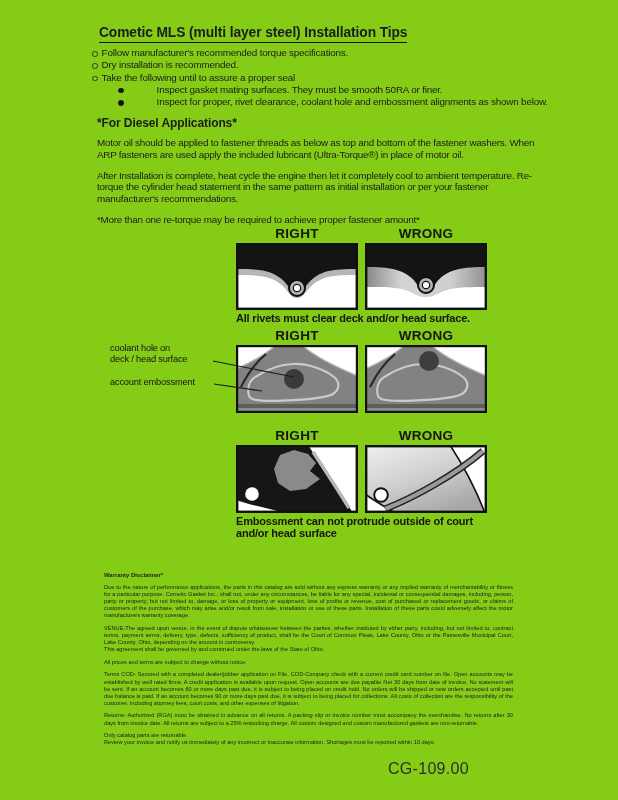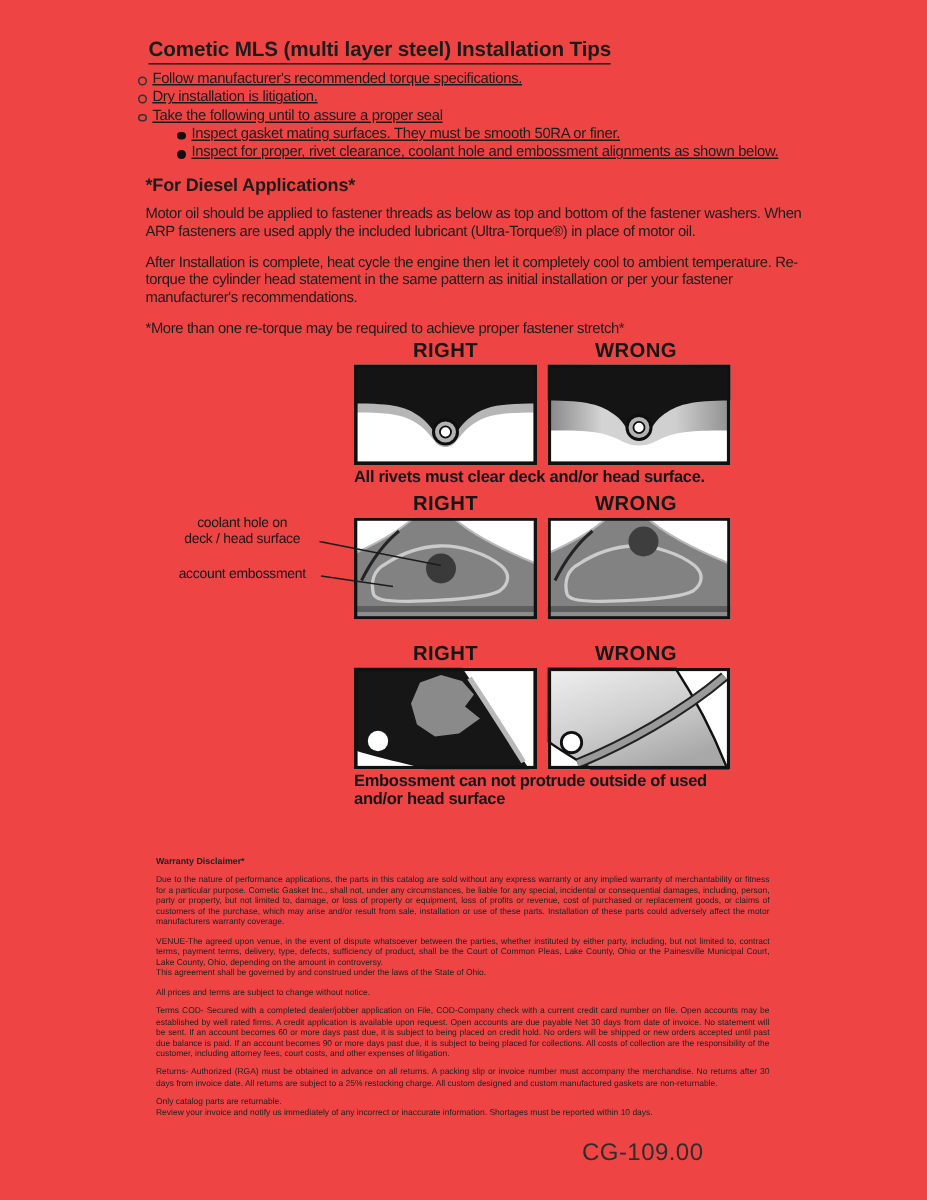--- a/index.html
+++ b/index.html
@@ -1,50 +1,50 @@
 <!DOCTYPE html>
 <html><head>
 <meta charset="utf-8">
 <style>
   html,body{margin:0;padding:0;background:#ffffff;}
   .page{
-    position:relative;width:618px;height:800px;background:#ef4444;
+    position:relative;width:618px;height:800px;background:#84cc16;
     font-family:"Liberation Sans","DejaVu Sans",sans-serif;color:#1c1c1c;
     overflow:hidden;
   }
   
   .title{
     position:absolute;left:99px;top:25px;margin:0;
     font-size:13.8px;font-weight:700;letter-spacing:-0.1px;
     border-bottom:1.6px solid #111;padding-bottom:2px;display:inline-block;
   }
   
-  .bullets{position:absolute;left:92px;top:47px;margin:0;padding:0;list-style:none;text-decoration:underline;}
+  .bullets{position:absolute;left:92px;top:47px;margin:0;padding:0;list-style:none;}
   .bullets li{display:flex;align-items:flex-start;white-space:nowrap;
     font-size:9.9px;letter-spacing:-0.2px;line-height:12.3px;margin:0;}
-  .bullets li.sub{margin-left:26px;}
+  .bullets li.sub{margin-left:26px;gap:29px;}
   .mk{flex:0 0 auto;width:3.6px;height:3.6px;border-radius:50%;margin:4px 4px 0 0;}
   .mk.open{border:1px solid #333;background:transparent;}
   .mk.fill{background:#111;border:1px solid #111;}
   
   .diesel{position:absolute;left:97px;top:116px;width:445px;}
   .diesel h2{margin:0 0 7px 0;font-size:12px;font-weight:700;letter-spacing:-0.1px;}
   .diesel p{margin:0 0 9.5px 0;font-size:9.9px;letter-spacing:-0.25px;line-height:11.6px;}
   
   .drow{position:absolute;left:236px;width:251px;}
-  .drow .dlabels{display:flex;gap:5px;height:15px;margin-bottom:2px;}
+  .drow .dlabels{display:flex;gap:5px;height:15px;margin-bottom:2px;justify-content:space-between;}
   .drow .dlabels span{flex:0 0 122px;text-align:center;font-size:13.5px;
     font-weight:600;letter-spacing:0.3px;color:#161616;}
   .drow .dboxes{display:flex;gap:7px;}
   .drow .dboxes svg{display:block;}
   .dcaption{font-size:11px;font-weight:600;letter-spacing:-0.2px;line-height:11.5px;
     margin-top:3px;color:#161616;}
   #row1{top:226px;} #row2{top:328px;} #row3{top:428px;}
   
-  .sidelab{position:absolute;width:103px;text-align:center;font-size:9.3px;
+  .sidelab{position:absolute;width:103px;text-align:left;font-size:9.3px;
     letter-spacing:-0.2px;line-height:10.6px;color:#161616;}
   #lab-coolant{left:110px;top:343px;}
   #lab-emboss{left:110px;top:377px;}
   #row2-lines{position:absolute;left:112px;top:338px;z-index:5;}
   
   .disclaimer{position:absolute;left:104px;top:572px;width:409px;color:#222;}
   .disclaimer h3{margin:0 0 6px 0;font-size:5.9px;font-weight:700;}
   .disclaimer p{margin:0 0 5.5px 0;font-size:5.65px;line-height:7.1px;
     text-align:justify;letter-spacing:0;}
   .disclaimer p.tight{margin-bottom:0;}
@@ -59,41 +59,41 @@
 
   <h1 class="title">Cometic MLS (multi layer steel) Installation Tips</h1>
 
   <ul class="bullets">
     <li>
         <span class="mk open"></span>
         <span>Follow manufacturer's recommended torque specifications.</span>
       </li>
     <li>
         <span class="mk open"></span>
-        <span>Dry installation is litigation.</span>
+        <span>Dry installation is recommended.</span>
       </li>
     <li>
         <span class="mk open"></span>
         <span>Take the following until to assure a proper seal</span>
       </li>
     <li class="sub">
         <span class="mk fill"></span>
         <span>Inspect gasket mating surfaces.  They must be smooth 50RA or finer.</span>
       </li>
     <li class="sub">
         <span class="mk fill"></span>
         <span>Inspect for proper, rivet clearance, coolant hole and embossment alignments as shown below.</span>
       </li>
   </ul>
 
   <div class="diesel">
     <h2>*For Diesel Applications*</h2>
     <p>Motor oil should be applied to fastener threads as below as top and bottom of the fastener washers. When ARP fasteners are used apply the included lubricant (Ultra-Torque®) in place of motor oil.</p>
     <p>After Installation is complete, heat cycle the engine then let it completely cool to ambient temperature. Re-torque the cylinder head statement in the same pattern as initial installation or per your fastener manufacturer's recommendations.</p>
-    <p>*More than one re-torque may be required to achieve proper fastener stretch*</p>
+    <p>*More than one re-torque may be required to achieve proper fastener amount*</p>
   </div>
 
   <div class="drow" id="row1">
     <div class="dlabels">
       <span>RIGHT</span>
       <span>WRONG</span>
     </div>
     <div class="dboxes">
       <svg width="122" height="67" viewBox="0 0 122 67">
         <rect width="122" height="67" fill="#ffffff"></rect>
@@ -192,21 +192,21 @@
         </defs>
         <rect width="122" height="68" fill="#ffffff"></rect>
         <path d="M0,0 H85 C98,20 110,42 120,68 H30 C20,62 8,55 0,49 Z" fill="url(#gw3)" stroke="#111" stroke-width="1.6"></path>
         <path d="M20,64 C50,52 90,30 118,6" fill="none" stroke="#222" stroke-width="7"></path>
         <path d="M20,64 C50,52 90,30 118,6" fill="none" stroke="#9a9a9a" stroke-width="4.2"></path>
         <circle cx="16" cy="50" r="6.8" fill="#ffffff" stroke="#111" stroke-width="1.9"></circle>
         <rect x="1.2" y="1.2" width="119.6" height="65.6" fill="none" stroke="#111" stroke-width="2.4"></rect>
       </svg>
     </div>
     <div class="dcaption">
-      <div>Embossment can not protrude outside of used</div>
+      <div>Embossment can not protrude outside of court</div>
       <div>and/or head surface</div>
     </div>
   </div>
 
   <div class="disclaimer">
     <h3>Warranty Disclaimer*</h3>
     <p>Due to the nature of performance applications, the parts in this catalog are sold without any express warranty or any implied warranty of merchantability or fitness for a particular purpose.  Cometic Gasket Inc., shall not, under any circumstances, be liable for any special, incidental or consequential damages, including, person, party or property, but not limited to, damage, or loss of property or equipment, loss of profits or revenue, cost of purchased or replacement goods, or claims of customers of the purchase, which may arise and/or result from sale, installation or use of these parts.  Installation of these parts could adversely affect the motor manufacturers warranty coverage.</p>
     <p class="tight">VENUE-The agreed upon venue, in the event of dispute whatsoever between the parties, whether instituted by either party, including, but not limited to, contract terms, payment terms, delivery, type, defects, sufficiency of product, shall be the Court of Common Pleas, Lake County, Ohio or the Painesville Municipal Court, Lake County, Ohio, depending on the amount in controversy.</p>
     <p>This agreement shall be governed by and construed under the laws of the State of Ohio.</p>
     <p>All prices and terms are subject to change without notice.</p>

